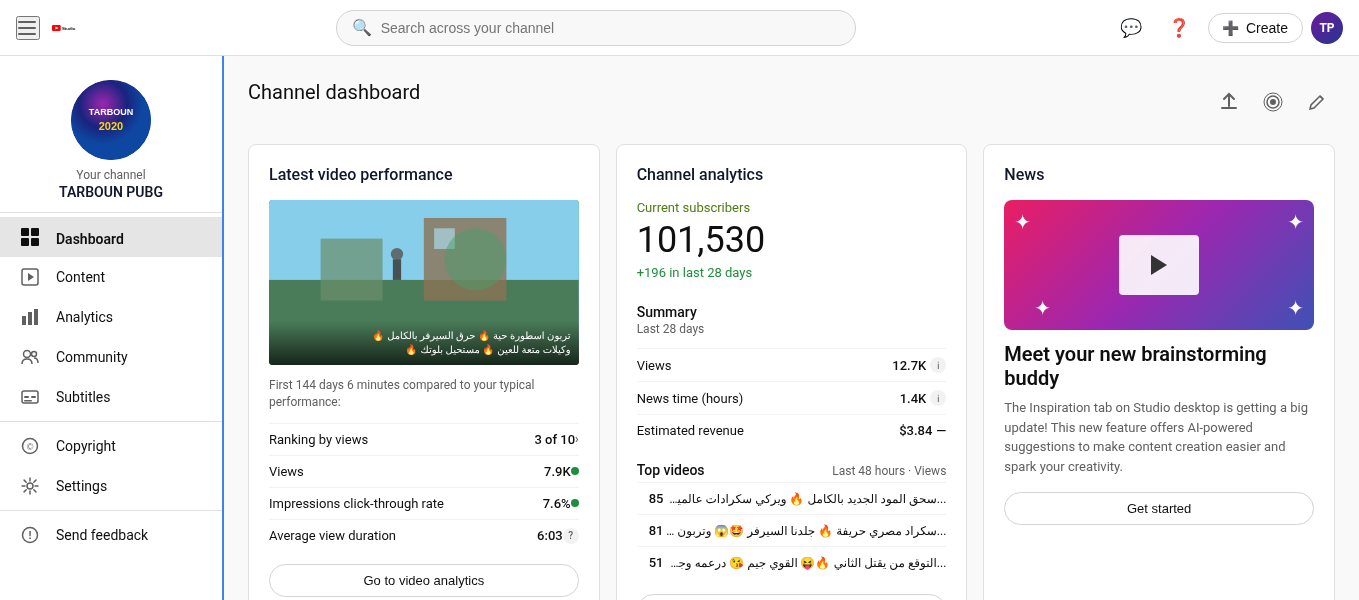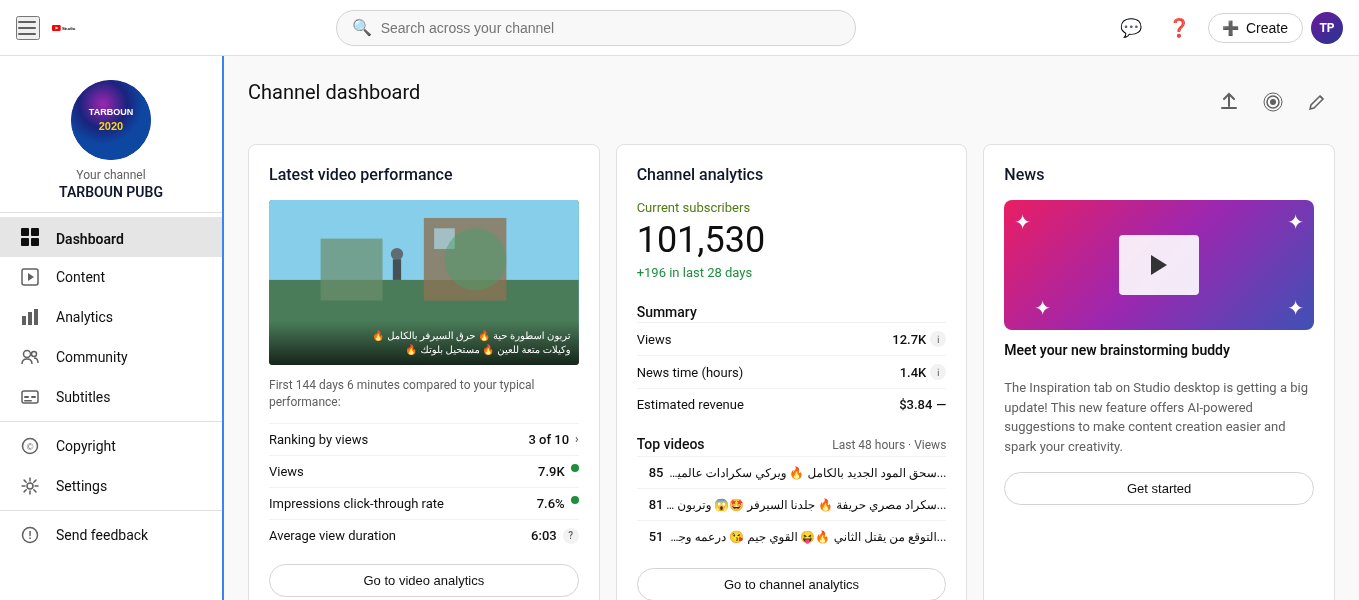--- a/index.html
+++ b/index.html
@@ -115,21 +115,21 @@
       position: absolute; bottom: 0; left: 0; right: 0;
       background: linear-gradient(transparent, rgba(0,0,0,0.7));
       padding: 8px; color: #fff; font-size: 11px; text-align: right; direction: rtl;
     }
     .thumbnail-arabic { font-size: 10px; line-height: 1.4; }
 
     .performance-desc { font-size: 12px; color: #606060; margin-bottom: 12px; line-height: 1.4; }
 
     .stat-row { display: flex; align-items: center; justify-content: space-between; padding: 8px 0; border-top: 1px solid #f2f2f2; }
     .stat-label { font-size: 13px; color: #0f0f0f; }
-    .stat-value { display: flex; align-items: flex-start; gap: 6px; font-size: 13px; font-weight: 500; }
+    .stat-value { display: flex; align-items: center; font-size: 13px; font-weight: 500; }
     .stat-indicator { width: 8px; height: 8px; border-radius: 50%; flex-shrink: 0; }
     .stat-indicator.green { background: #1e8e3e; }
     .stat-chevron { color: #606060; font-size: 12px; }
 
     .card-btn {
       margin-top: 12px; padding: 8px 16px; border: 1px solid #d3d3d3; border-radius: 18px;
       background: transparent; cursor: pointer; font-size: 13px; font-weight: 500;
       color: #0f0f0f; text-align: center;
     }
 
@@ -177,21 +177,21 @@
       border-bottom: 10px solid transparent;
     }
     .sparkle {
       position: absolute; color: #fff; font-size: 20px;
     }
     .sparkle-1 { top: 10px; left: 10px; }
     .sparkle-2 { top: 10px; right: 10px; }
     .sparkle-3 { bottom: 10px; left: 30px; }
     .sparkle-4 { bottom: 10px; right: 10px; }
 
-    .news-title { font-size: 14px; font-weight: 600; color: #0f0f0f; margin-bottom: 20px; }
+    .news-title { font-size: 20px; font-weight: 600; color: #0f0f0f; margin-bottom: 8px; }
     .news-desc { font-size: 13px; color: #606060; line-height: 1.5; margin-bottom: 16px; }
     .get-started-btn {
       padding: 8px 16px; border: 1px solid #d3d3d3; border-radius: 18px;
       background: transparent; cursor: pointer; font-size: 13px; font-weight: 500; color: #0f0f0f;
       display: inline-block;
     }
     .ideas-section { margin-top: 16px; }
     .ideas-title { font-size: 14px; font-weight: 500; margin-bottom: 8px; }
     .ideas-item { font-size: 13px; color: #606060; }
 
@@ -436,20 +436,21 @@
       </div>
 
       <div class="card">
         <div class="card-title">Channel analytics</div>
         <div class="subscribers-label">Current subscribers</div>
         <div class="subscribers-count">101,530</div>
         <div class="subscribers-change">+196 in last 28 days</div>
 
         <div class="summary-section">
           <div class="summary-title">Summary</div>
+          <div class="summary-period">Last 28 days</div>
 
           <div class="metric-row">
             <span class="metric-label">Views</span>
             <span class="metric-value">
               <span>12.7K</span>
               <span class="info-icon">ℹ</span>
             </span>
           </div>
           <div class="metric-row">
             <span class="metric-label">News time (hours)</span>

